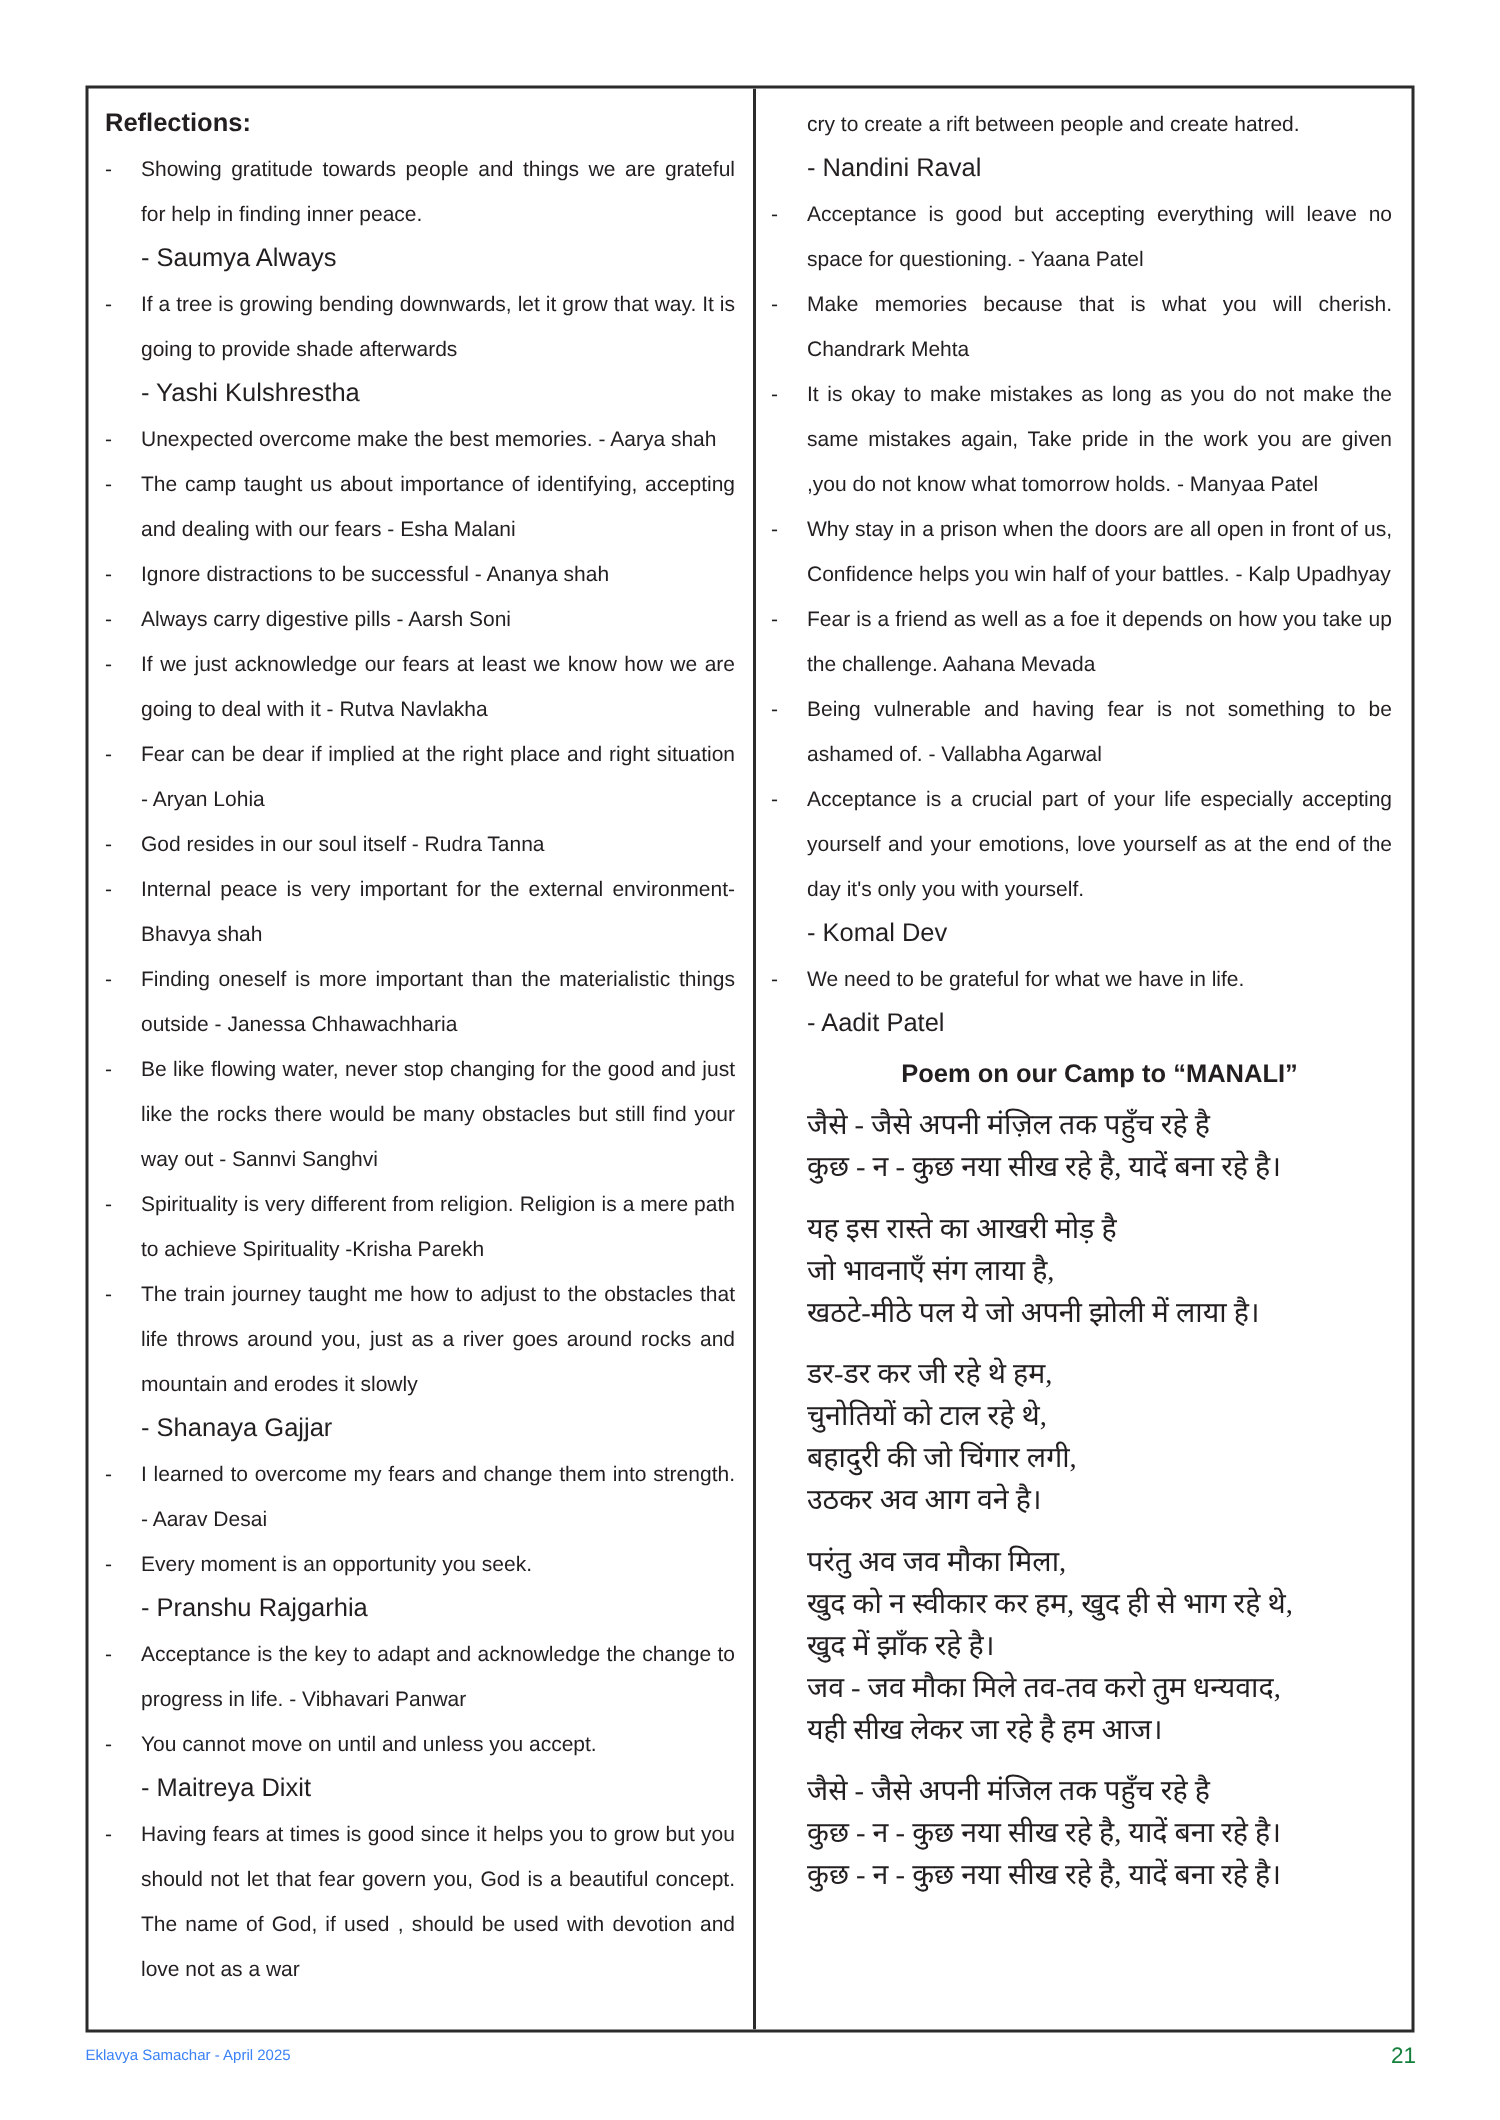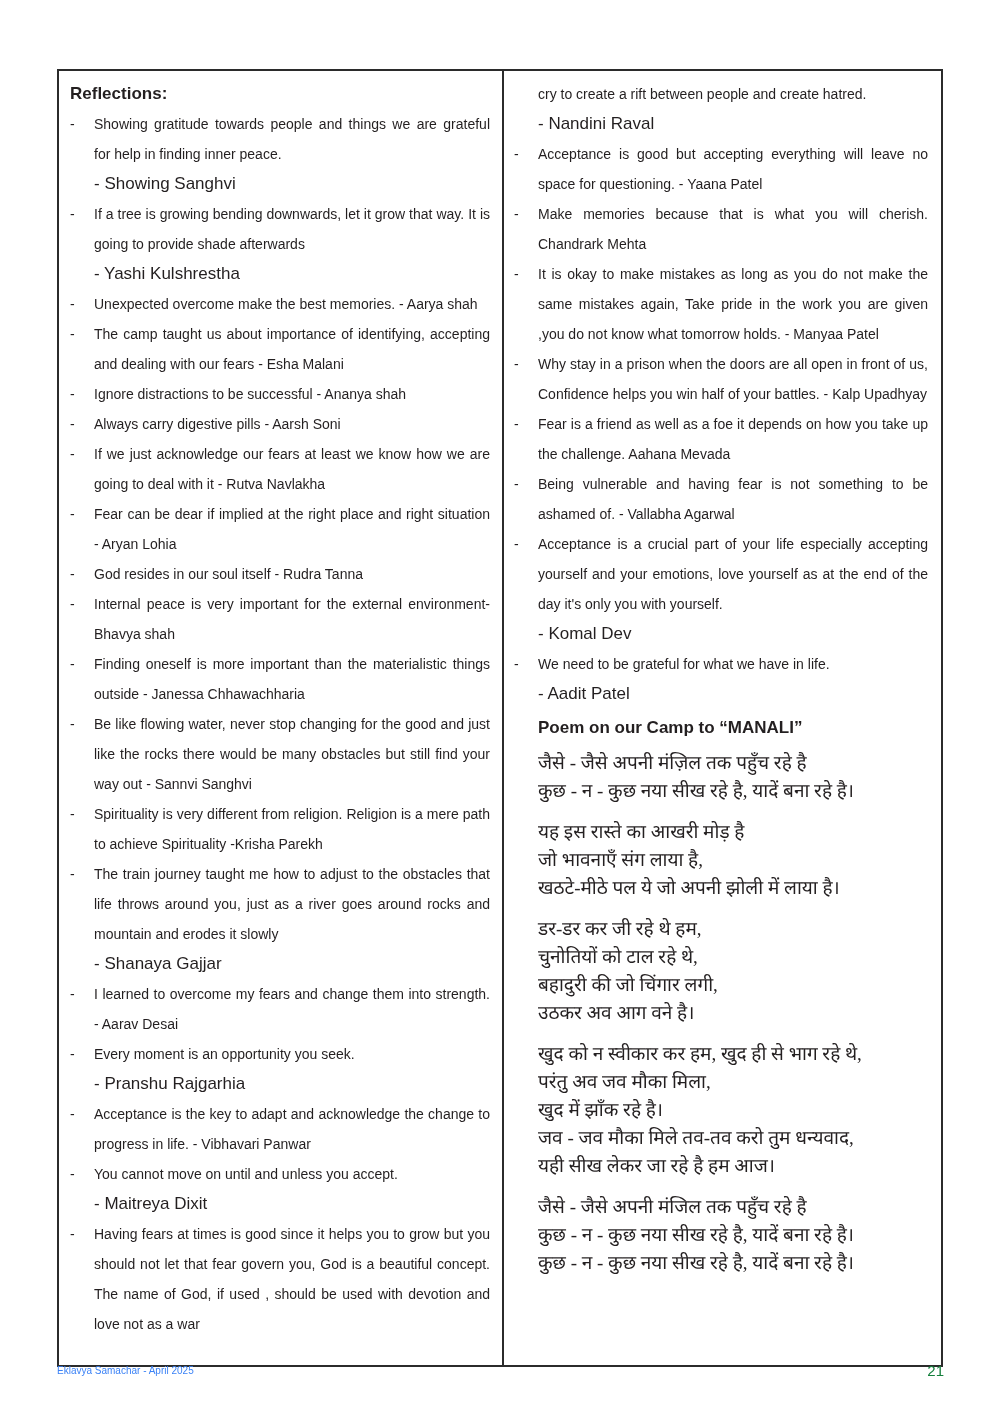--- a/index.html
+++ b/index.html
@@ -4,33 +4,33 @@
 <style>
   html,body{margin:0;padding:0;background:#ffffff;}
   body{
     width:1000px;height:1413px;position:relative;
     font-family:"Liberation Sans",sans-serif;color:#231f20;
     -webkit-font-smoothing:antialiased;
   }
   .page{position:absolute;inset:0;background:#fff;}
   .content-box{
     position:absolute;left:57px;top:57px;width:886px;height:1298px;
-    border:2px solid #2b2b2b;box-sizing:border-box;overflow:hidden;background:#fff;margin-top:12px;
+    border:2px solid #2b2b2b;box-sizing:border-box;overflow:hidden;background:#fff;
   }
   .col{position:absolute;top:0;bottom:0;box-sizing:border-box;}
   .col-left{left:0;width:443px;padding:8px 12px 0 11px;}
   .col-right{left:443px;right:0;border-left:2px solid #2b2b2b;padding:8px 13px 0 10px;}
   .heading{font-weight:bold;font-size:17px;line-height:30px;}
   .item{display:flex;font-size:14px;line-height:30px;}
   .dash{flex:0 0 24px;}
   .itext{flex:1;text-align:justify;}
   .author-line{padding-left:24px;font-size:17px;line-height:30px;}
   .poem{padding-left:24px;}
   .poem-title{
-    font-weight:bold;font-size:17px;line-height:30px;
+    font-weight:bold;font-size:17px;line-height:30px;text-align:center;
     margin:4px 0 6px 0;
   }
   .stanza{margin:0 0 13px 0;}
   .pline{font-size:19px;line-height:28px;font-family:Liberation Serif, serif;}
   .footer-left{
     position:absolute;left:57px;top:1361px;font-size:10px;line-height:20px;color:#3b82f6;
   }
   .footer-page{
     position:absolute;right:56px;top:1361px;font-size:15px;line-height:20px;color:#15803d;
   }
@@ -40,21 +40,21 @@
 
 <div class="page">
   <div class="content-box">
     <div class="col col-left">
       <div class="heading">Reflections:</div>
       <div id="left-list">
           <div class="item">
             <span class="dash">-</span>
             <span class="itext">Showing gratitude towards people and things we are grateful for help in finding inner peace.</span>
           </div>
-          <div class="author-line">- Showing Sanghvi</div>
+          <div class="author-line">- Saumya Always</div>
           <div class="item">
             <span class="dash">-</span>
             <span class="itext">If a tree is growing bending downwards, let it grow that way. It is going to provide shade afterwards</span>
           </div>
           <div class="author-line">- Yashi Kulshrestha</div>
           <div class="item">
             <span class="dash">-</span>
             <span class="itext">Unexpected overcome make the best memories. - Aarya shah</span>
           </div>
           <div class="item">
@@ -180,22 +180,22 @@
               <div class="pline">जो भावनाएँ संग लाया है,</div>
               <div class="pline">खठटे-मीठे पल ये जो अपनी झोली में लाया है।</div>
             </div>
             <div class="stanza">
               <div class="pline">डर-डर कर जी रहे थे हम,</div>
               <div class="pline">चुनोतियों को टाल रहे थे,</div>
               <div class="pline">बहादुरी की जो चिंगार लगी,</div>
               <div class="pline">उठकर अव आग वने है।</div>
             </div>
             <div class="stanza">
+              <div class="pline">परंतु अव जव मौका मिला,</div>
               <div class="pline">खुद को न स्वीकार कर हम, खुद ही से भाग रहे थे,</div>
-              <div class="pline">परंतु अव जव मौका मिला,</div>
               <div class="pline">खुद में झाँक रहे है।</div>
               <div class="pline">जव - जव मौका मिले तव-तव करो तुम धन्यवाद,</div>
               <div class="pline">यही सीख लेकर जा रहे है हम आज।</div>
             </div>
             <div class="stanza">
               <div class="pline">जैसे - जैसे अपनी मंजिल तक पहुँच रहे है</div>
               <div class="pline">कुछ - न - कुछ नया सीख रहे है, यादें बना रहे है।</div>
               <div class="pline">कुछ - न - कुछ नया सीख रहे है, यादें बना रहे है।</div>
             </div>
           </div>

